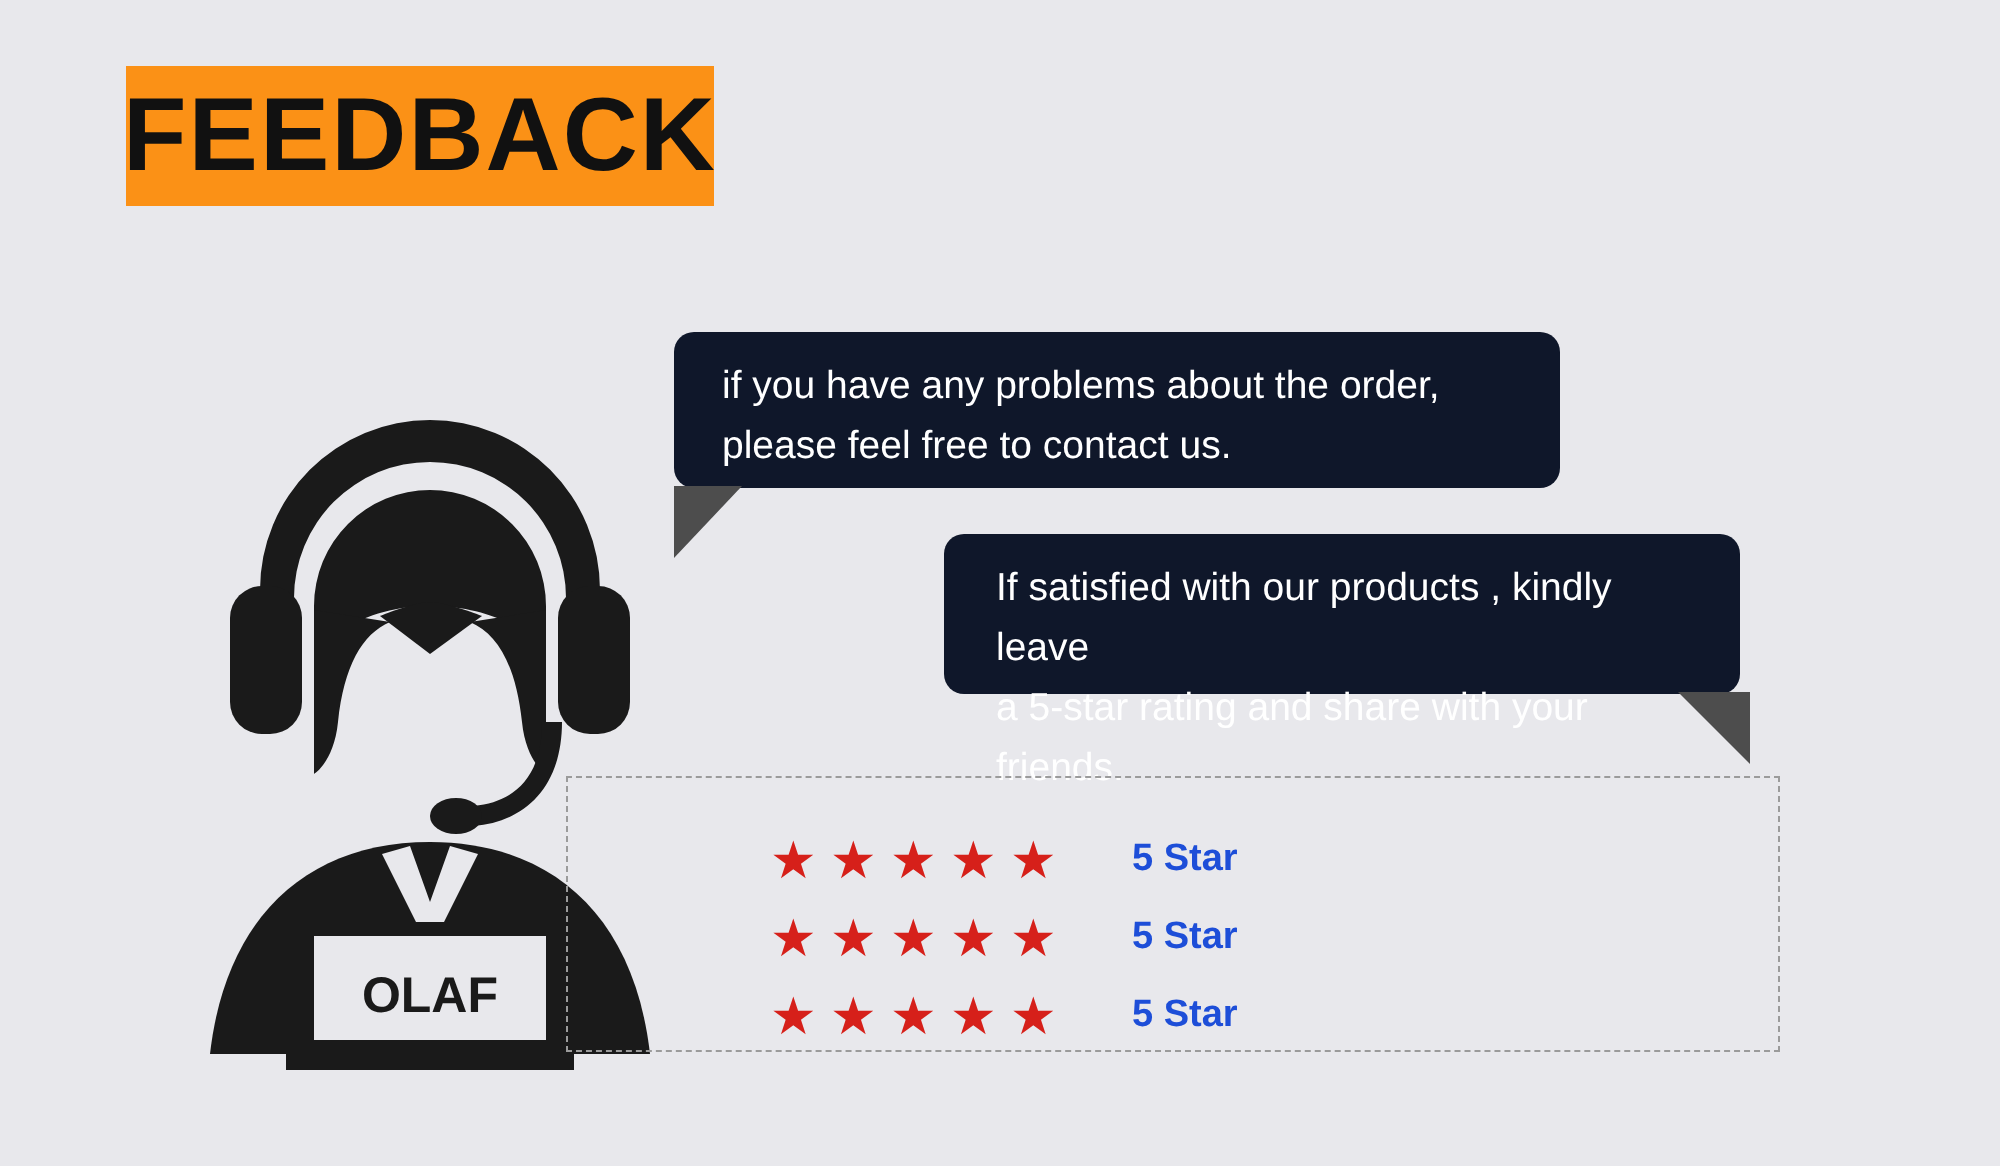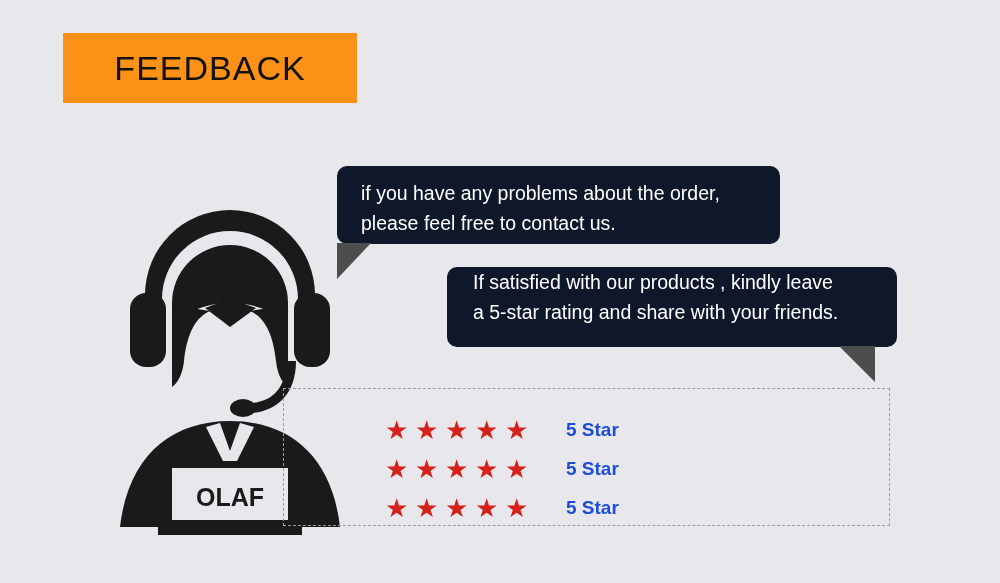--- a/index.html
+++ b/index.html
@@ -21,32 +21,32 @@
     left: 63px;
     top: 33px;
     width: 294px;
     height: 70px;
     background: #fb9116;
     display: flex;
     align-items: center;
     justify-content: center;
   }
   #feedback-title {
-    font-size: 34px;
-    font-weight: normal;
+    font-size: 52px;
+    font-weight: bold;
     letter-spacing: 1px;
     color: #111111;
     line-height: 1;
     font-family: "Liberation Sans", sans-serif;
   }
 
   
   #operator-illustration {
     position: absolute;
-    left: 110px;
+    left: 95px;
     top: 175px;
     width: 240px;
     height: 360px;
   }
 
   
   .bubble {
     position: absolute;
     background: #0f172a;
     border-radius: 10px;
@@ -71,25 +71,25 @@
     position: absolute;
     left: 337px;
     top: 243px;
     width: 0;
     height: 0;
     border-left: 0 solid transparent;
     border-top: 36px solid #4d4d4d;
     border-right: 34px solid transparent;
   }
   #bubble-two {
-    left: 447px;
+    left: 472px;
     top: 267px;
-    width: 450px;
+    width: 398px;
     height: 80px;
-    padding: 0 20px 0 26px;
+    padding: 12px 20px 0 26px;
   }
   #bubble-two-tail {
     position: absolute;
     left: 839px;
     top: 346px;
     width: 0;
     height: 0;
     border-right: 0 solid transparent;
     border-top: 36px solid #4d4d4d;
     border-left: 36px solid transparent;

